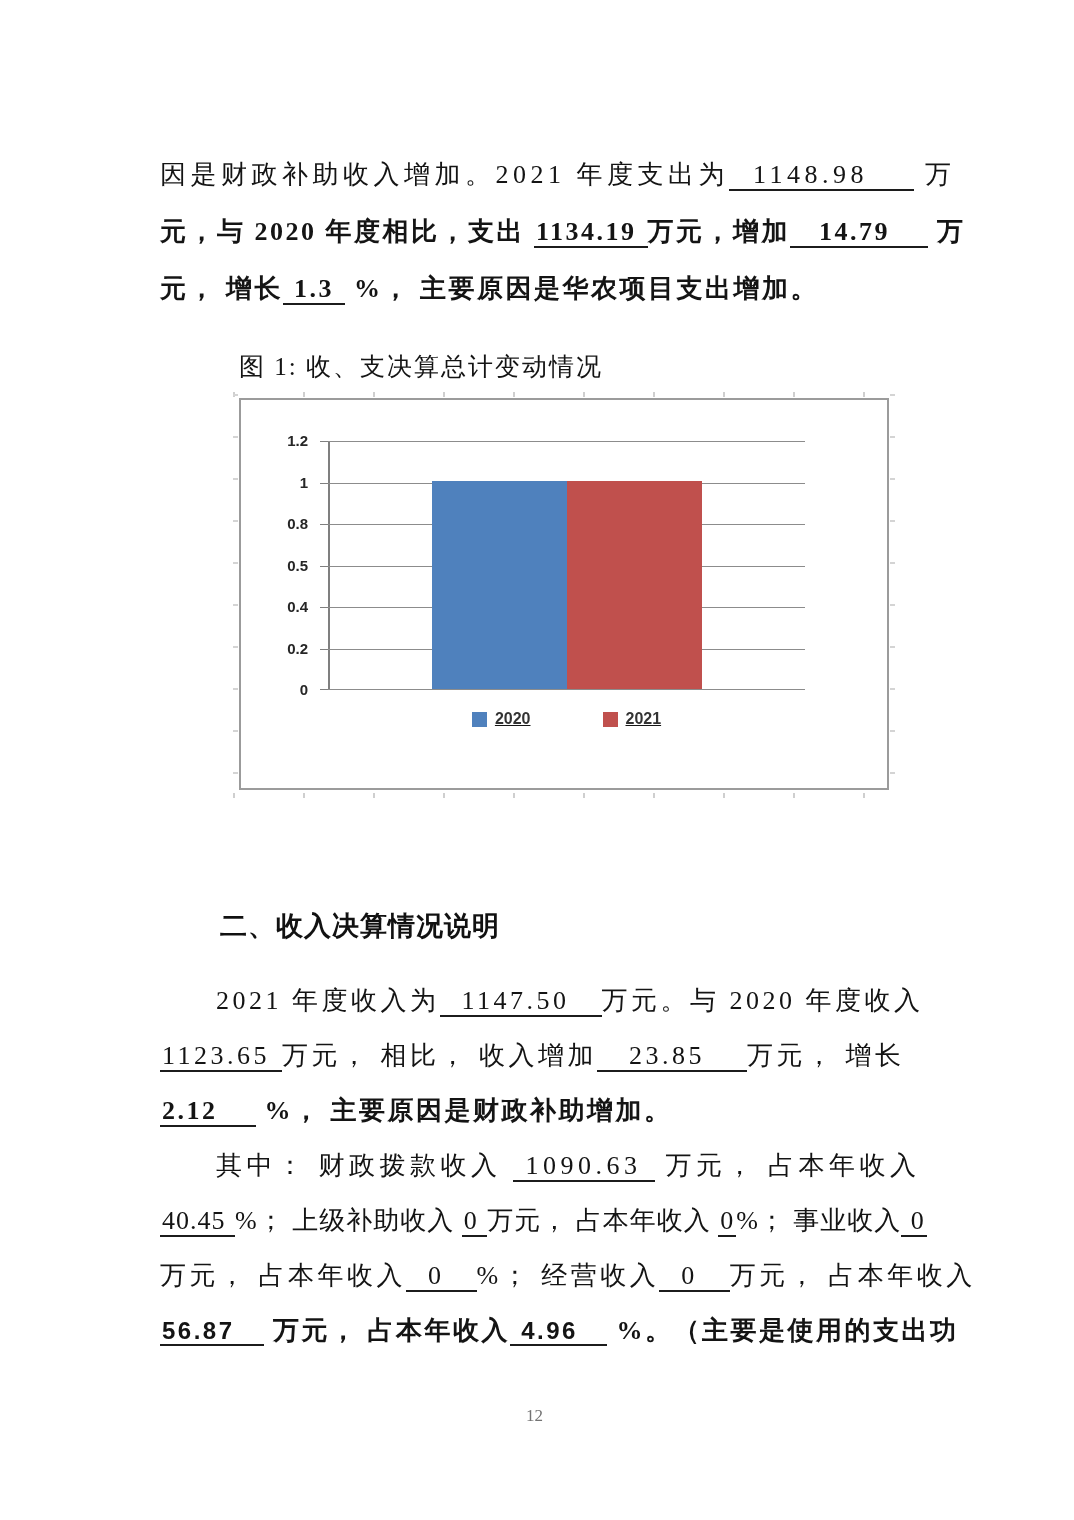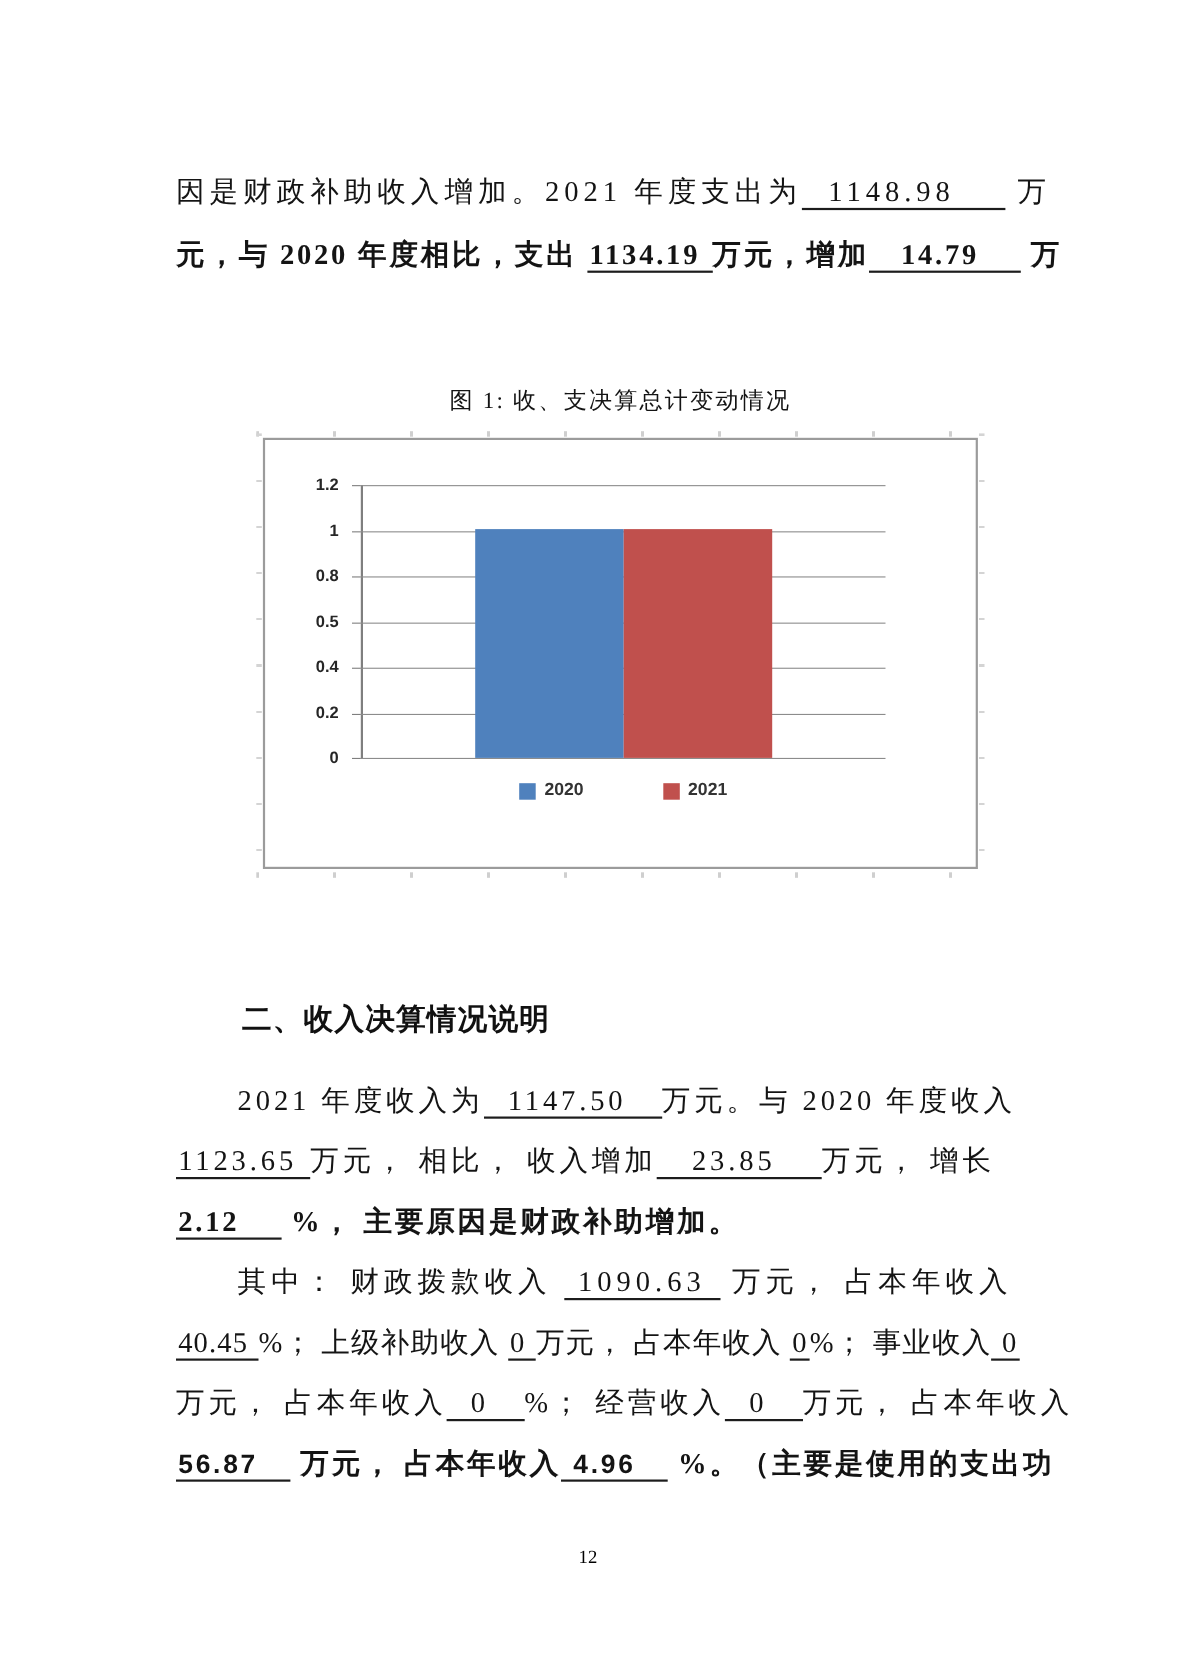--- a/index.html
+++ b/index.html
@@ -15,66 +15,67 @@
   .line{white-space:pre;}
   .indent{text-indent:56px;}
   .ls1{letter-spacing:1px;}
   .ls2{letter-spacing:2.5px;font-weight:bold;}
   .ls3{letter-spacing:3.5px;}
   .ls4{letter-spacing:4.5px;}
   .u{border-bottom:2px solid #1c1c1c;padding:0 2px;}
   .sans{font-family:"Liberation Sans", sans-serif;font-size:24px;}
 
   
-  .fig-title{position:absolute;top:350px;left:239px;width:650px;text-align:center;
-             font-size:21px;letter-spacing:2px;}
+  .fig-title{position:absolute;top:350px;left:239px;width:650px;
+             font-size:25px;letter-spacing:2px;}
 
   
   .heading{position:absolute;top:908px;left:160px;width:758px;text-indent:60px;
            font-family:"Liberation Sans", sans-serif;font-weight:bold;font-size:27px;
            color:#111;letter-spacing:1px;}
 
   
   .chart{position:absolute;top:398px;left:239px;width:646px;height:388px;
          border:2px solid #9b9b9b;background:#fff;}
   .plot{position:absolute;left:87px;top:41px;width:477px;height:249px;}
   .yaxis{position:absolute;left:0;top:0;width:2px;height:249px;background:#7f7f7f;}
   .gridline{position:absolute;left:0;width:477px;height:1px;background:#8c8c8c;}
   .ytick{position:absolute;left:-8px;width:8px;height:1px;background:#7f7f7f;}
   .ylabels{position:absolute;left:0;top:41px;width:77px;height:249px;}
   .ylabel{position:absolute;right:10px;width:60px;text-align:right;height:22px;line-height:22px;
           font-family:"Liberation Sans", sans-serif;font-size:15px;font-weight:600;color:#262626;}
   .bar{position:absolute;bottom:1px;width:135px;}
   .legend{position:absolute;left:87px;top:310px;width:477px;display:flex;
-          justify-content:center;gap:72px;}
+          justify-content:center;gap:72px;text-decoration:underline;}
   .legend-item{display:flex;align-items:center;gap:8px;}
   .swatch{width:15px;height:15px;display:inline-block;}
   .legend-label{font-family:"Liberation Sans", sans-serif;font-size:16px;font-weight:600;color:#333;}
   
   .cellticks-h{position:absolute;left:-8px;right:-8px;height:5px;
       background:repeating-linear-gradient(to right,#cfcfcf 0 2px,transparent 2px 70px);}
   .cellticks-h.t{top:-8px;}
   .cellticks-h.b{bottom:-10px;}
   .cellticks-v{position:absolute;top:-6px;bottom:-6px;width:5px;
       background:repeating-linear-gradient(to bottom,#d4d4d4 0 2px,transparent 2px 42px);}
   .cellticks-v.r{right:-8px;}
   .cellticks-v.l{left:-8px;}
 
   
   .pagenum{position:absolute;top:1406px;left:0;width:1069px;text-align:center;
-           font-size:17px;color:#000000;}
+           font-size:17px;color:#737373;}
 </style>
 </head>
 <body>
 
 <div class="page">
 
   <div class="para p1">
     <div class="line ls4"><span>因是财政补助收入增加。2021 年度支出为</span><span class="u">  1148.98    </span><span> 万</span></div>
     <div class="line ls2"><span>元，与 2020 年度相比，支出 </span><span class="u">1134.19 </span><span>万元，增加</span><span class="u">   14.79    </span><span> 万</span></div>
+    <div class="line ls2"><span>元， 增长</span><span class="u"> 1.3 </span><span> %， 主要原因是华农项目支出增加。</span></div>
   </div>
 
   <div class="fig-title">图 1: 收、支决算总计变动情况</div>
 
   <div class="chart">
     <div class="cellticks-h t"></div>
     <div class="cellticks-h b"></div>
     <div class="cellticks-v r"></div>
     <div class="cellticks-v l"></div>
     <div class="ylabels" id="ylabels">

